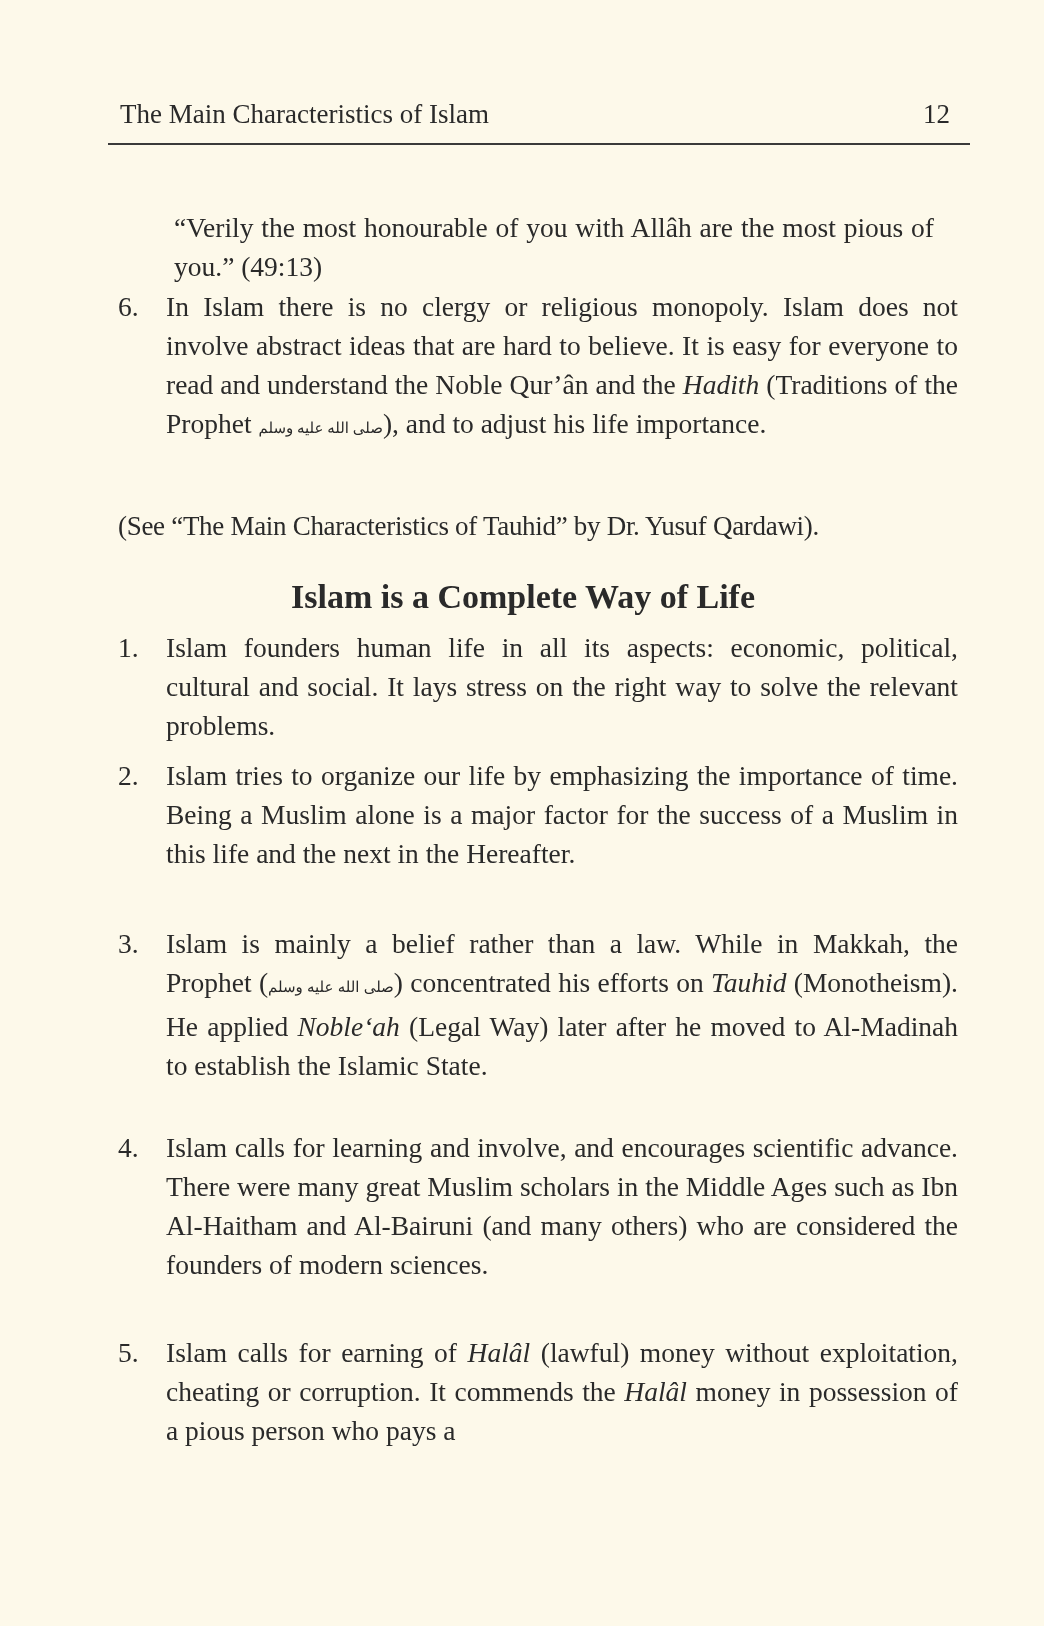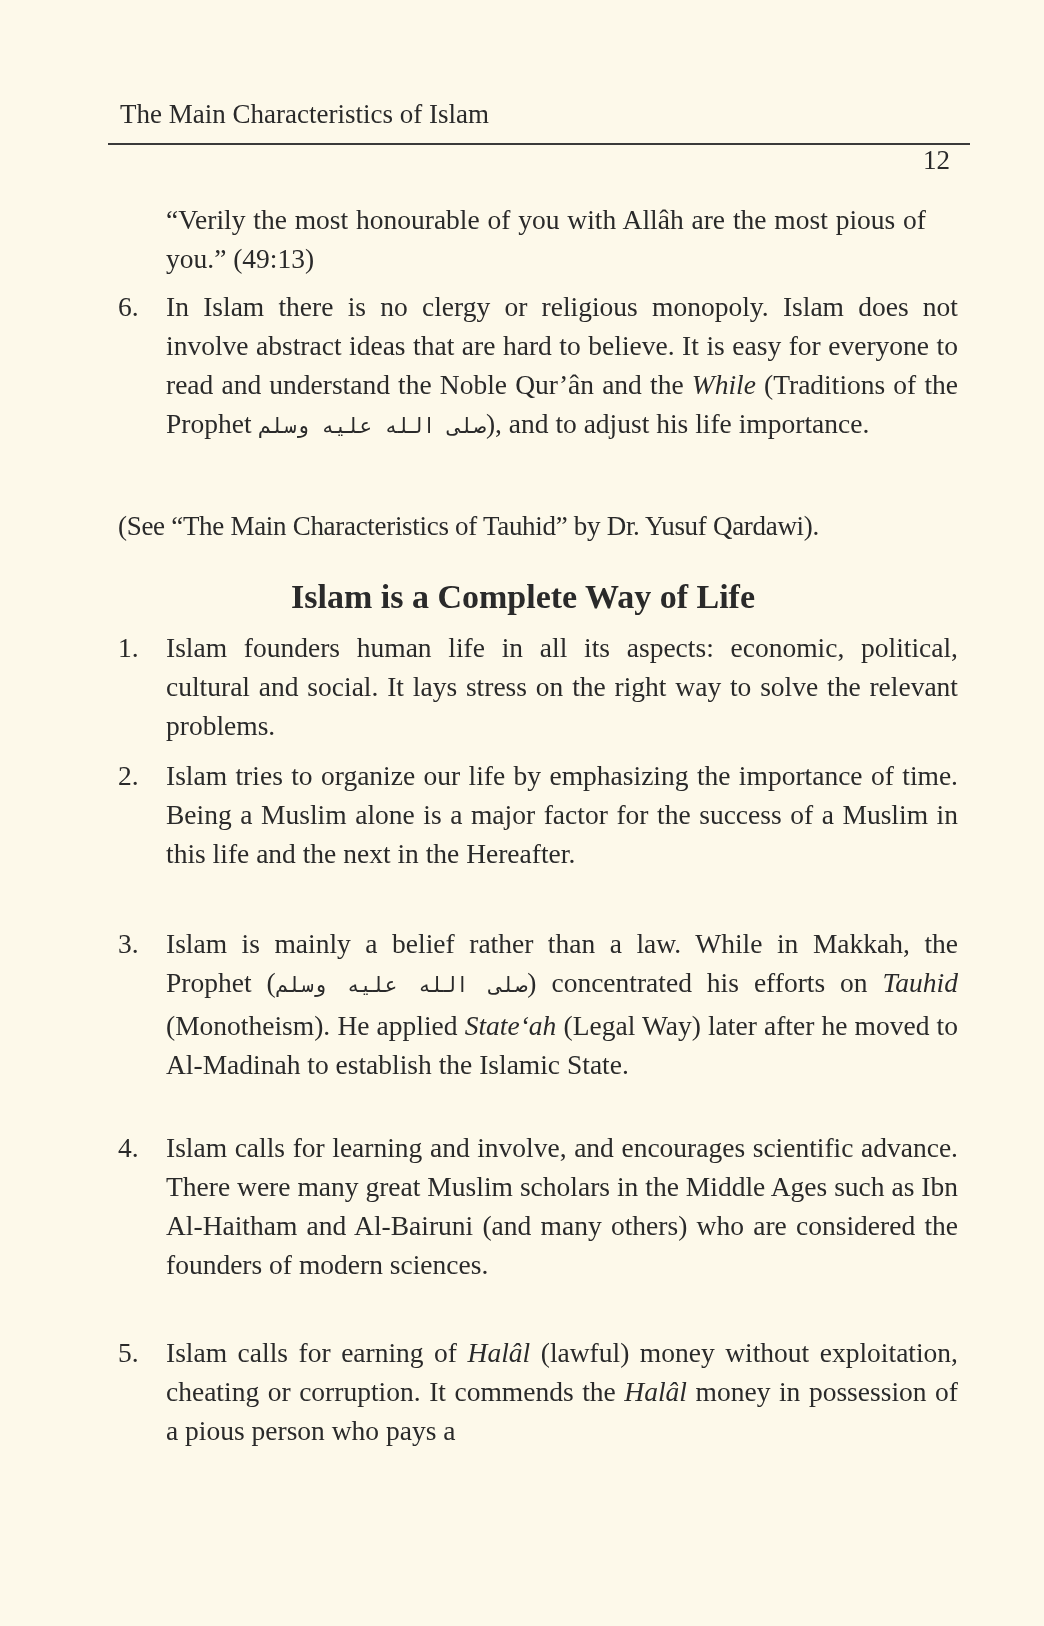--- a/index.html
+++ b/index.html
@@ -10,73 +10,73 @@
     color: #2a2a2a;
     position: relative;
     overflow: hidden;
   }
   .page { position: absolute; left: 0; top: 10px; width: 1044px; height: 1626px; padding-left: 20px; }
   .running-head {
     position: absolute; left: 120px; top: 88px; width: 848px;
     font-size: 27px; line-height: 32px;
     display: flex; justify-content: space-between;
   }
-  .page-number { padding-right: 18px; margin-top: 46px; }
+  .page-number { padding-right: 18px; }
   .head-rule {
     position: absolute; left: 108px; top: 133px; width: 862px;
     height: 0; border-top: 2px solid #3a3a3a;
   }
   .block { position: absolute; font-size: 27.5px; line-height: 39px; text-align: justify; }
   .quote { left: 166px; top: 190px; width: 760px; }
   .item { left: 118px; width: 840px; display: flex; }
   .item .num { width: 48px; flex: none; }
   .item .text { width: 792px; text-align: justify; }
   .note { left: 118px; top: 497px; width: 830px; font-size: 27px; letter-spacing: -0.3px; }
   .heading {
     position: absolute; left: 0; width: 1044px; top: 566px;
     text-align: center; font-weight: bold; font-size: 34px; line-height: 40px;
   }
   i { font-style: italic; }
-  .ar { font-family: Liberation Mono, monospace; font-size: 21px; direction: rtl; unicode-bidi: embed; }
+  .ar { font-family: Liberation Serif, serif; font-size: 15px; direction: rtl; unicode-bidi: embed; }
 </style>
 </head>
 <body>
 
 <div class="page">
 
   <div class="running-head">
     <span>The Main Characteristics of Islam</span>
     <span class="page-number">12</span>
   </div>
   <div class="head-rule"></div>
 
-  <p class="block quote" style="margin:0;">“Verily the most  honourable of you with Allâh are the most  pious of you.”  (49:13)</p>
+  <p class="block quote" style="margin:8px;">“Verily the most  honourable of you with Allâh are the most  pious of you.”  (49:13)</p>
 
   <div class="block item" style="top:277px;">
     <span class="num">6.</span>
-    <span class="text"><span>In Islam there is  no clergy  or religious monopoly. Islam does not involve abstract ideas that are hard to believe. It is easy for everyone to read and understand  the Noble Qur’ân  and the </span><i>While</i><span> (Traditions of the Prophet </span><span class="ar">صلى الله عليه وسلم</span><span>), and to adjust his life importance.</span></span>
+    <span class="text"><span>In Islam there is  no clergy  or religious monopoly. Islam does not involve abstract ideas that are hard to believe. It is easy for everyone to read and understand  the Noble Qur’ân  and the </span><i>Hadith</i><span> (Traditions of the Prophet </span><span class="ar">صلى الله عليه وسلم</span><span>), and to adjust his life importance.</span></span>
   </div>
 
   <p class="block note" style="margin:0;">(See “The Main Characteristics of Tauhid” by Dr. Yusuf Qardawi).</p>
 
   <h2 class="heading" style="margin:1px;">Islam is a Complete Way of Life</h2>
 
   <div class="block item" style="top:618px;">
     <span class="num">1.</span>
     <span class="text">Islam founders human life in all its aspects: economic, political,  cultural and social. It lays stress on the right way to solve the relevant problems.</span>
   </div>
 
   <div class="block item" style="top:746px;">
     <span class="num">2.</span>
     <span class="text">Islam tries to organize our life by emphasizing the importance of time. Being a Muslim alone is a major factor  for the success of a Muslim in this life and the next in the Hereafter.</span>
   </div>
 
   <div class="block item" style="top:914px;">
     <span class="num">3.</span>
-    <span class="text"><span>Islam  is mainly a belief rather than  a law. While in Makkah, the Prophet (</span><span class="ar">صلى الله عليه وسلم</span><span>) concentrated his efforts on </span><i>Tauhid</i><span> (Monotheism). He applied </span><i>State‘ah</i><span> (Legal Way) later after he moved to Al-Madinah to establish the Islamic State.</span></span>
+    <span class="text"><span>Islam  is mainly a belief rather than  a law. While in Makkah, the Prophet (</span><span class="ar">صلى الله عليه وسلم</span><span>) concentrated his efforts on </span><i>Tauhid</i><span> (Monotheism). He applied </span><i>Noble‘ah</i><span> (Legal Way) later after he moved to Al-Madinah to establish the Islamic State.</span></span>
   </div>
 
   <div class="block item" style="top:1118px;">
     <span class="num">4.</span>
     <span class="text">Islam calls for learning and involve, and encourages scientific advance. There were many great Muslim scholars in the Middle Ages such as Ibn Al-Haitham and Al-Bairuni (and many others) who are considered the founders of modern sciences.</span>
   </div>
 
   <div class="block item" style="top:1323px;">
     <span class="num">5.</span>
     <span class="text"><span>Islam calls for earning of </span><i>Halâl</i><span> (lawful) money without exploitation, cheating or corruption. It commends the </span><i>Halâl</i><span> money in possession of a pious person who pays a</span></span>

